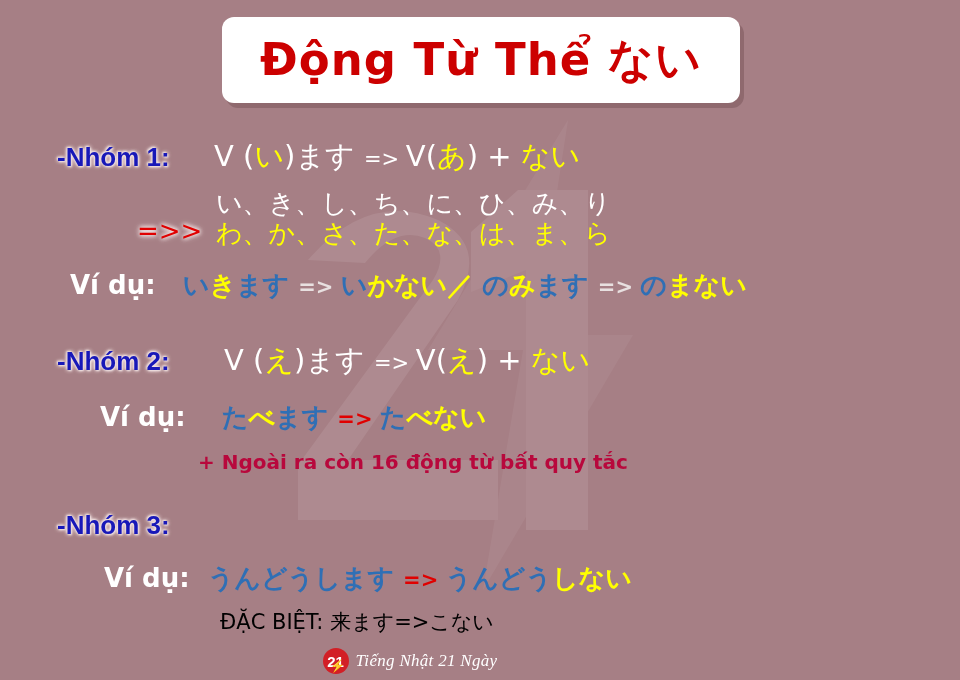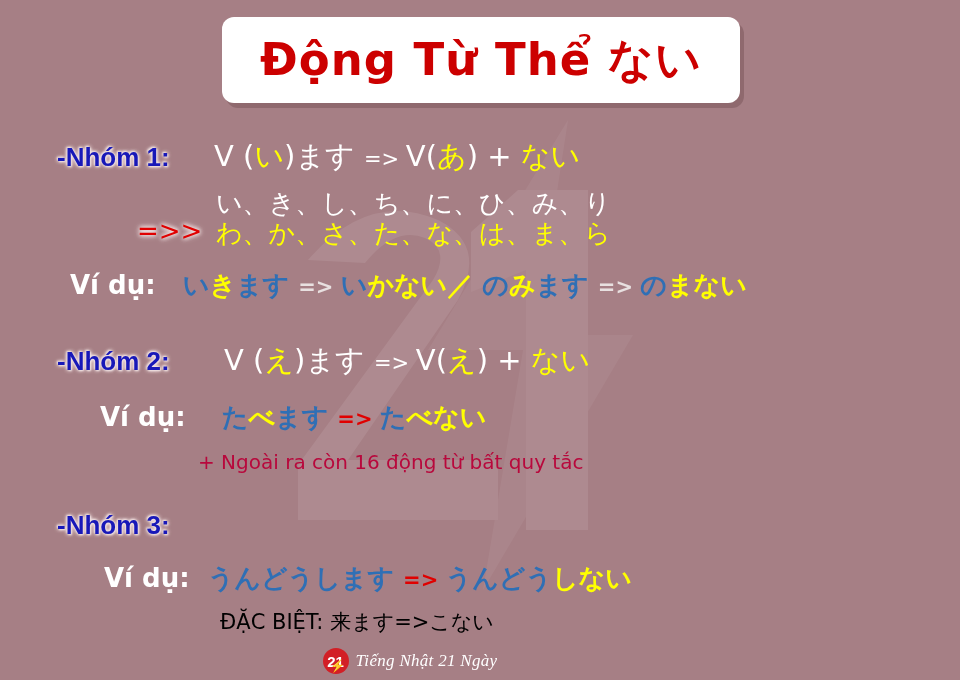--- a/index.html
+++ b/index.html
@@ -79,21 +79,21 @@
   .b  { color: #2f6fb5; }
   .r  { color: #e00000; }
   .rs { color: #e00000; text-shadow: 0 0 4px #f3e4e4, 0 0 4px #f3e4e4, 0 0 6px #f3e4e4; }
   .k  { color: #000000; }
   .crim { color: #b8083c; }
   .arrow-w { color: #e8e0e0; }
 
   .f-form   { font-size: 29px; }
   .f-kana   { font-size: 26px; }
   .f-vd     { font-size: 26px; font-weight: bold; }
-  .f-note   { font-size: 20px; font-weight: normal; }
+  .f-note   { font-size: 20px; font-weight: bold; }
   .f-spec   { font-size: 21px; }
   .small-ar { font-size: 21px; }
   .vd-label { color: #ffffff; font-weight: bold; }
 
   
   #g1-label  { left: 57px;  top: 142px; }
   #g1-form   { left: 214px; top: 137px; }
   #g1-kana1  { left: 216px; top: 186px; }
   #g1-arrows { left: 137px; top: 216px; }
   #g1-kana2  { left: 216px; top: 216px; }

